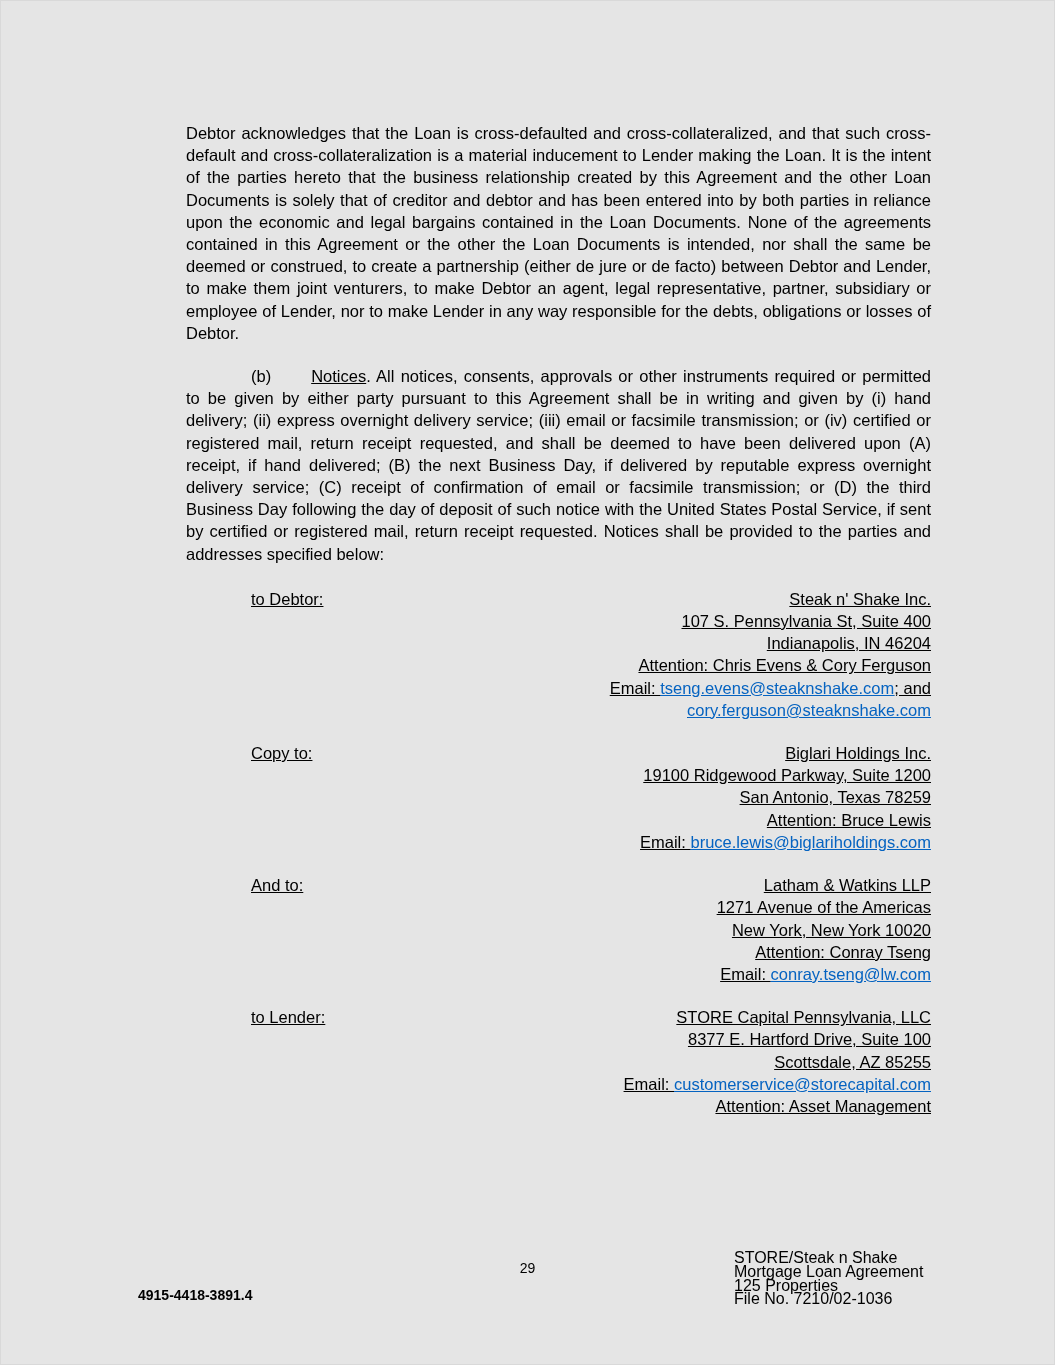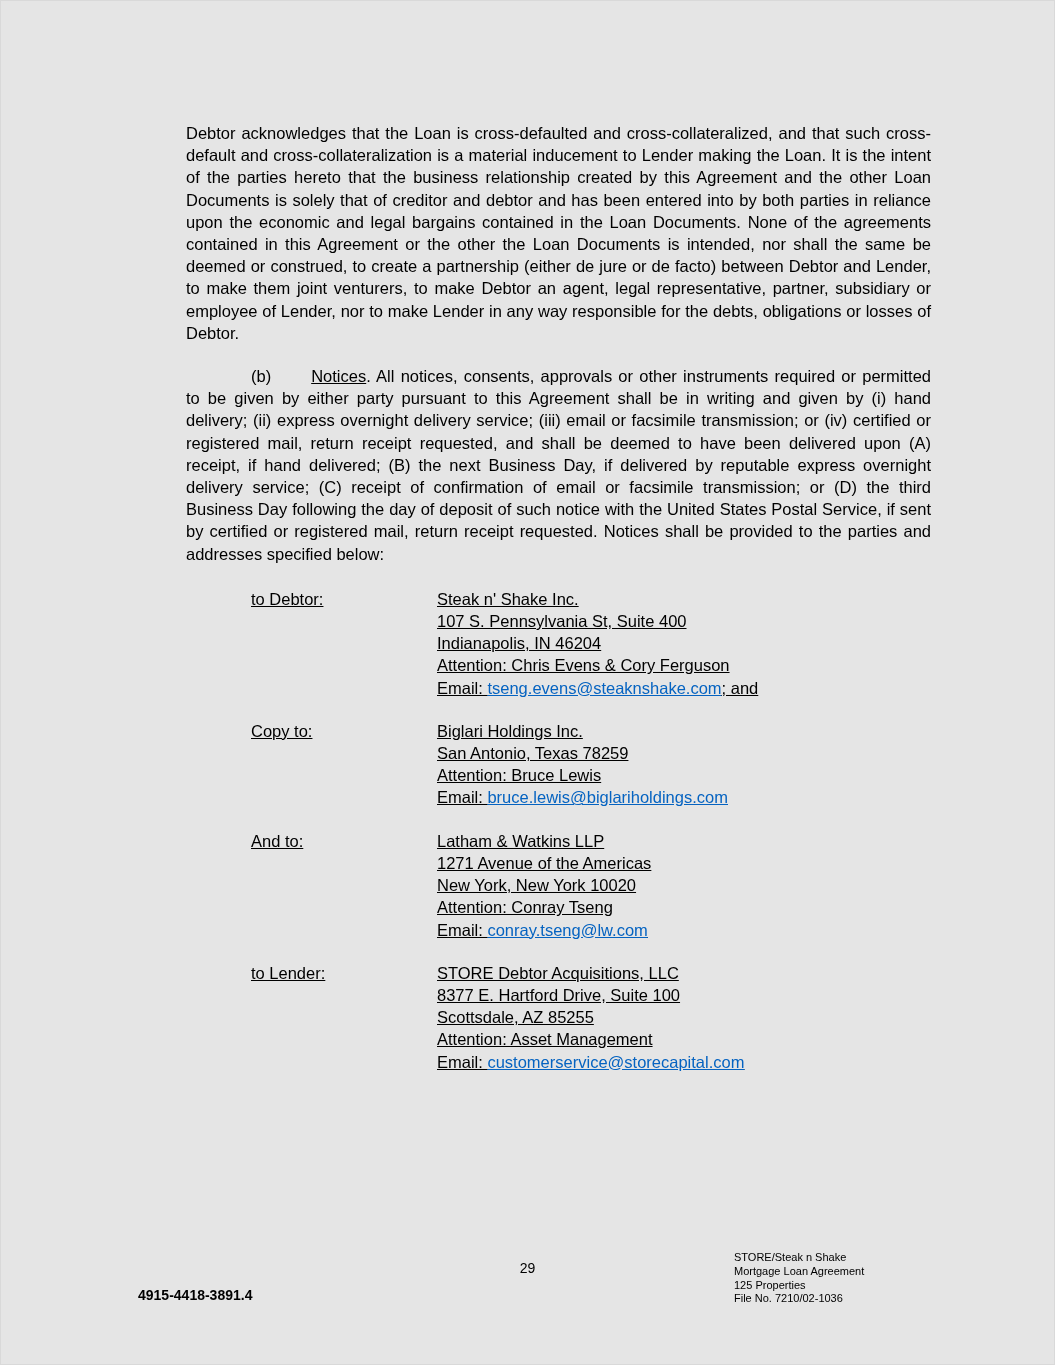--- a/index.html
+++ b/index.html
@@ -30,21 +30,21 @@
   .tab-spacer { display: inline-block; width: 40px; }
   .heading-underline { text-decoration: underline; }
   .notices-section { margin-top: 23px; text-decoration: underline; }
   .notice-block {
     display: flex;
     padding-left: 65px;
     margin-bottom: 21px;
   }
   .notice-label { flex: 0 0 186px; width: 186px; }
   .notice-lines { flex: 1; }
-  .notice-line { white-space: normal; }
+  .notice-line { white-space: normal; text-align: right; }
   a.email-link {
     color: var(--link-color, #0563C1);
     text-decoration: underline;
     cursor: pointer;
   }
   .footer-page-number {
     position: absolute;
     left: 0;
     top: 1258px;
     width: 100%;
@@ -57,21 +57,21 @@
     left: 137px;
     top: 1288px;
     font-size: 14px;
     line-height: 13px;
     font-weight: bold;
   }
   .footer-info {
     position: absolute;
     left: 733px;
     top: 1250px;
-    font-size: 11px;
+    font-size: 16px;
     line-height: 13.8px;
   }
 </style>
 </head>
 <body>
 
 <div class="page">
   <div class="content">
 
     <p class="body-para">Debtor acknowledges that the Loan is cross-defaulted and cross-collateralized, and that such cross-default and cross-collateralization is a material inducement to Lender making the Loan.  It is the intent of the parties hereto that the business relationship created by this Agreement and the other Loan Documents is solely that of creditor and debtor and has been entered into by both parties in reliance upon the economic and legal bargains contained in the Loan Documents.  None of the agreements contained in this Agreement or the other the Loan Documents is intended, nor shall the same be deemed or construed, to create a partnership (either de jure or de facto) between Debtor and Lender, to make them joint venturers, to make Debtor an agent, legal representative, partner, subsidiary or employee of Lender, nor to make Lender in any way responsible for the debts, obligations or losses of Debtor.</p>
@@ -80,49 +80,51 @@
 
     <div class="notices-section">
         <div class="notice-block">
           <div class="notice-label">to Debtor:</div>
           <div class="notice-lines">
             <div class="notice-line"><span>Steak n' Shake Inc.</span></div>
             <div class="notice-line"><span>107 S. Pennsylvania St, Suite 400</span></div>
             <div class="notice-line"><span>Indianapolis, IN 46204</span></div>
             <div class="notice-line"><span>Attention: Chris Evens &amp; Cory Ferguson</span></div>
             <div class="notice-line"><span>Email: </span><a class="email-link" href="#">tseng.evens@steaknshake.com</a><span>; and</span></div>
+            <div class="notice-line"><a class="email-link" href="#" style="margin-left: 56px;">cory.ferguson@steaknshake.com</a></div>
           </div>
         </div>
         <div class="notice-block">
           <div class="notice-label">Copy to:</div>
           <div class="notice-lines">
             <div class="notice-line"><span>Biglari Holdings Inc.</span></div>
+            <div class="notice-line"><span>19100 Ridgewood Parkway, Suite 1200</span></div>
             <div class="notice-line"><span>San Antonio, Texas 78259</span></div>
             <div class="notice-line"><span>Attention: Bruce Lewis</span></div>
             <div class="notice-line"><span>Email: </span><a class="email-link" href="#">bruce.lewis@biglariholdings.com</a></div>
           </div>
         </div>
         <div class="notice-block">
           <div class="notice-label">And to:</div>
           <div class="notice-lines">
             <div class="notice-line"><span>Latham &amp; Watkins LLP</span></div>
             <div class="notice-line"><span>1271 Avenue of the Americas</span></div>
             <div class="notice-line"><span>New York, New York 10020</span></div>
             <div class="notice-line"><span>Attention: Conray Tseng</span></div>
             <div class="notice-line"><span>Email: </span><a class="email-link" href="#">conray.tseng@lw.com</a></div>
           </div>
         </div>
         <div class="notice-block">
           <div class="notice-label">to Lender:</div>
           <div class="notice-lines">
-            <div class="notice-line"><span>STORE Debtor Acquisitions, LLC</span></div>
+            <div class="notice-line"><span>STORE Capital Pennsylvania, LLC</span></div>
             <div class="notice-line"><span>8377 E. Hartford Drive, Suite 100</span></div>
             <div class="notice-line"><span>Scottsdale, AZ  85255</span></div>
+            <div class="notice-line"><span>Email:  </span><a class="email-link" href="#">customerservice@storecapital.com</a></div>
             <div class="notice-line"><span>Attention: Asset Management</span></div>
-            <div class="notice-line"><span>Email:  </span><a class="email-link" href="#">customerservice@storecapital.com</a></div>
           </div>
         </div>
       </div>
   </div>
 
   <div class="footer-page-number">29</div>
 
   <div class="footer-doc-number">4915-4418-3891.4</div>
 
   <div class="footer-info">

